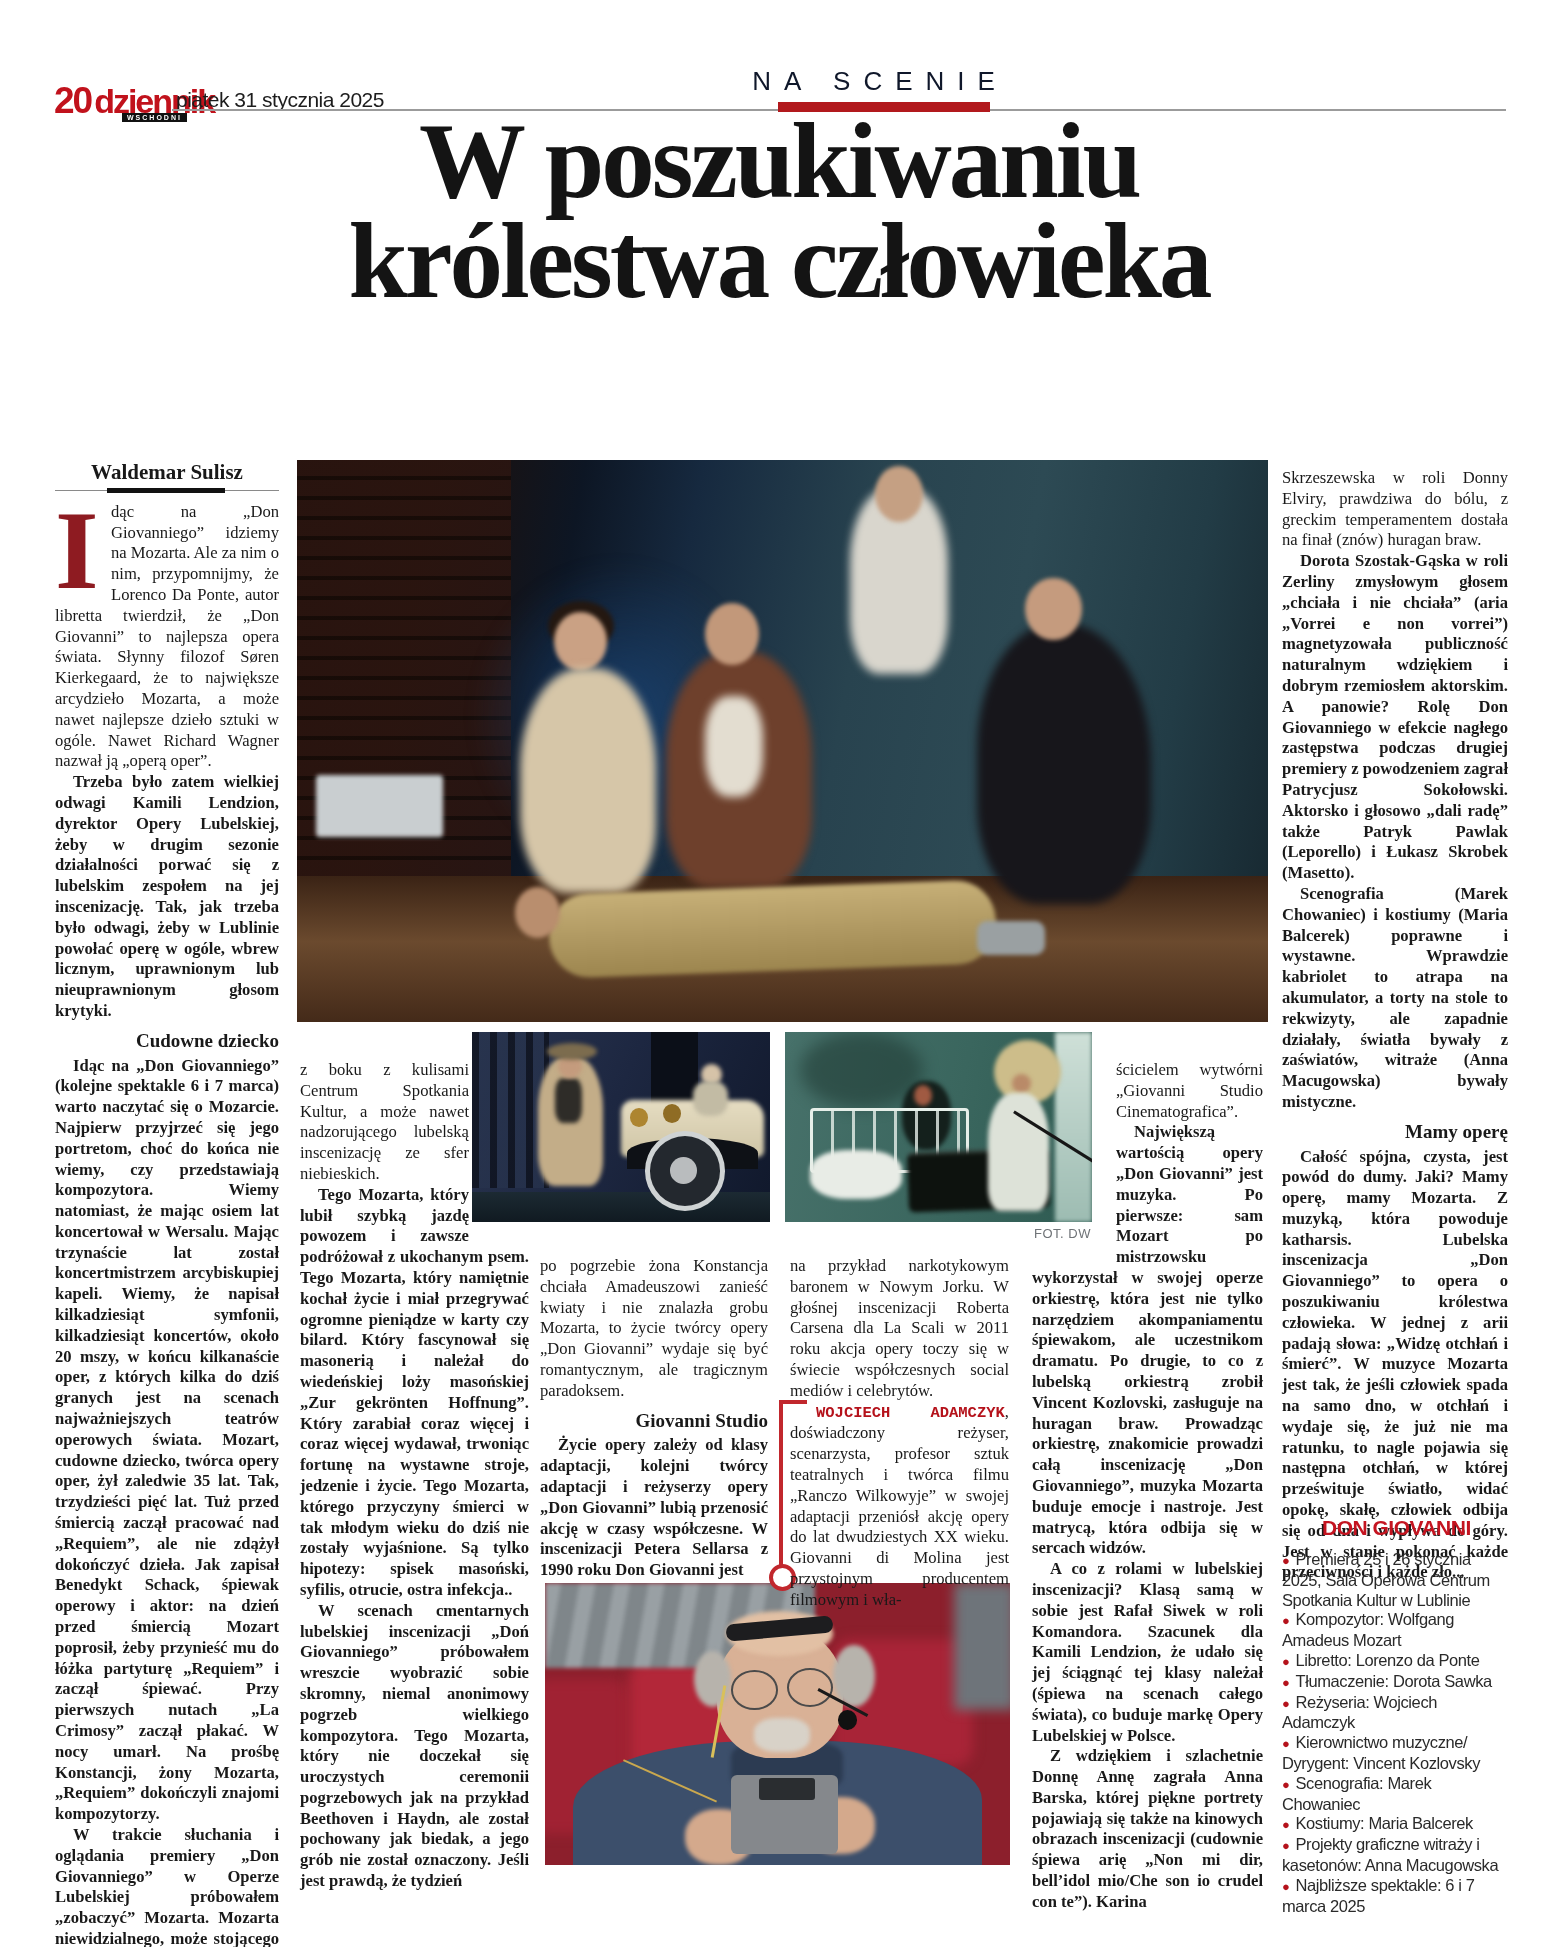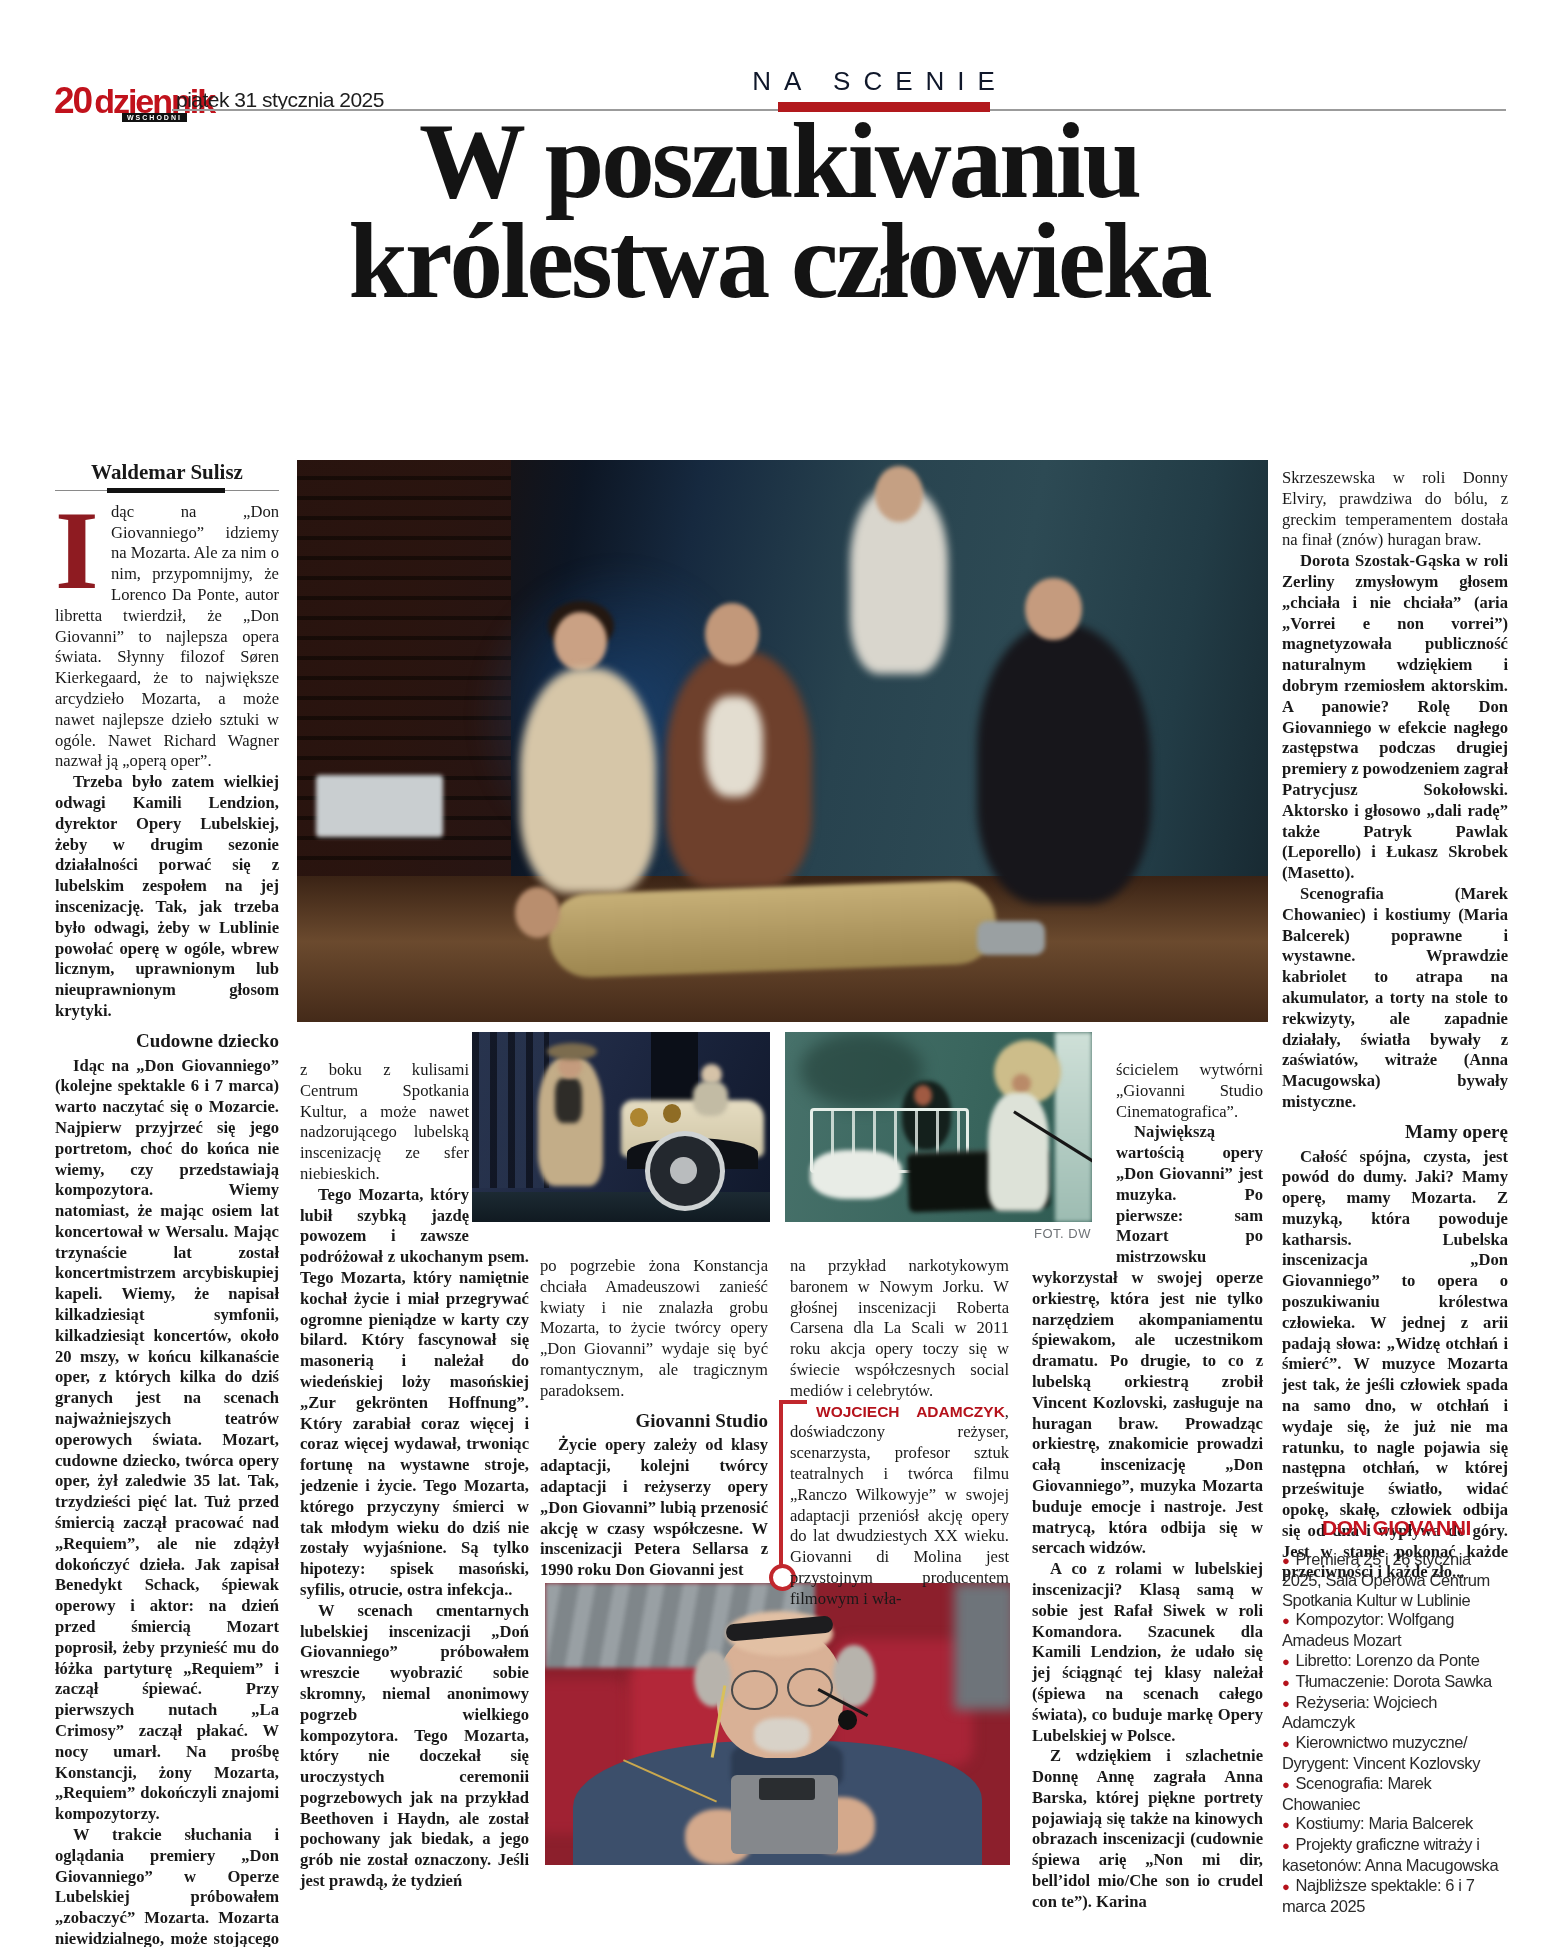--- a/index.html
+++ b/index.html
@@ -37,21 +37,21 @@
   #byline-rule{position:relative;height:6px;margin-bottom:8px;}
   #byline-rule .thin{position:absolute;left:0;right:0;top:2px;height:1px;background:#8a8a8a;}
   #byline-rule .thick{position:absolute;left:52px;width:118px;top:0;height:5px;background:#111;}
   .dropcap{float:left;color:#8e1b21;font-weight:bold;font-size:112px;line-height:88px;
            width:50px;margin:4px 6px 0 0;}
   #col2{left:300px;top:1060px;width:229px;}
   #col2 .wrapspacer{float:right;width:60px;height:176px;}
   #col3{left:540px;top:1256px;width:228px;}
   #col4{left:790px;top:1256px;width:219px;}
   #col4 .lead{text-indent:26px;}
-  #col4 .redname{color:#b5121b;font-weight:bold;font-family:Liberation Sans, sans-serif;font-size:15.5px;}
+  #col4 .redname{color:#b5121b;font-weight:bold;font-family:Liberation Mono, monospace;font-size:15.5px;}
   #col5{left:1032px;top:1060px;width:231px;}
   #col5 .wrapspacer{float:left;width:84px;height:192px;}
   #col6{left:1282px;top:468px;width:226px;}
 
   
   #infobox{left:1282px;top:1516px;width:230px;font-family:"Liberation Sans",sans-serif;}
   #infobox .title{color:#c41420;font-weight:bold;font-size:21px;letter-spacing:-0.5px;padding-left:40px;margin-bottom:10px;}
   #infobox ul{list-style:none;margin:0;padding:0;font-size:16.5px;line-height:19.8px;color:#2a2a2a;letter-spacing:-0.4px;}
   #infobox li{margin:0;}
   #infobox .dot{color:#b5121b;font-size:13px;margin-right:6px;}

